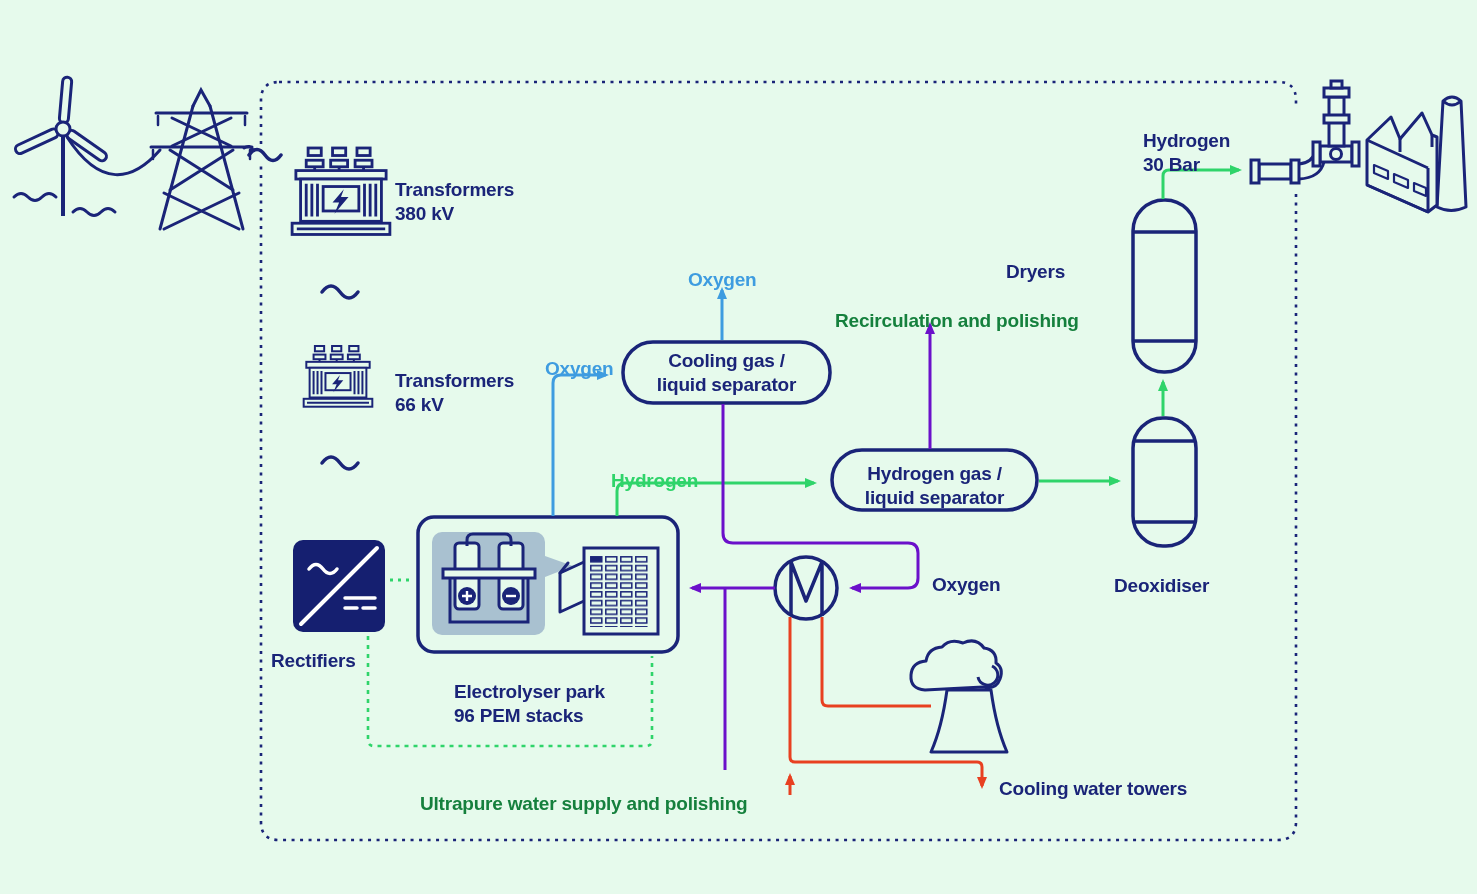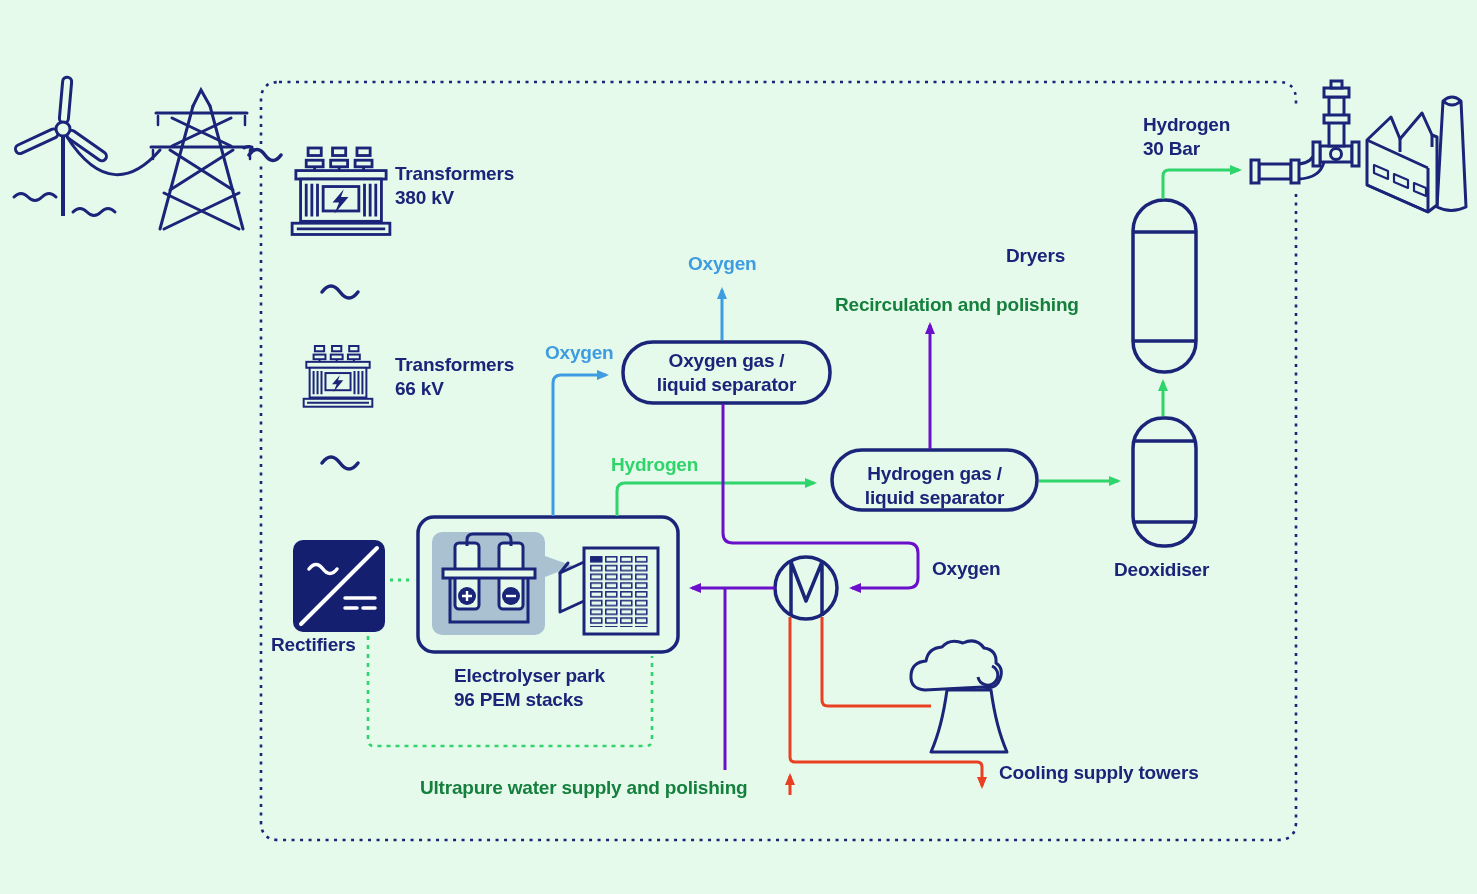--- a/index.html
+++ b/index.html
@@ -12,20 +12,21 @@
   }
   #diagram-svg{position:absolute;left:0;top:0;}
   .lbl{
     position:absolute;
     font-weight:700;
     font-size:19px;
     line-height:24px;
     color:#1a2478;
     white-space:nowrap;
     letter-spacing:-0.2px;
+    margin-top:16px;
   }
   .lbl.blue{color:#3e9ce0;}
   .lbl.green{color:#2fd46a;}
   .lbl.purple{color:#15803d;}
   .boxlbl{
     position:absolute;
     display:flex;flex-direction:column;
     align-items:center;justify-content:center;
     font-weight:700;font-size:19px;line-height:24px;
     color:#1a2478;text-align:center;letter-spacing:-0.2px;
@@ -237,21 +238,21 @@
 
 <div class="lbl blue" style="left:688px;top:252px">Oxygen</div>
 
 <div class="lbl blue" style="left:545px;top:341px">Oxygen</div>
 
 <div class="lbl green" style="left:611px;top:453px">Hydrogen</div>
 
 <div class="lbl purple" style="left:835px;top:293px">Recirculation and polishing</div>
 
 <div class="boxlbl" style="left:623px;top:342px;width:207px;height:61px">
-  <div>Oxygen gas /</div>
+  <div>Cooling gas /</div>
   <div>liquid separator</div>
 </div>
 
 <div class="boxlbl" style="left:832px;top:450px;width:205px;height:72px">
   <div>Hydrogen gas /</div>
   <div>liquid separator</div>
 </div>
 
 <div class="lbl" style="left:1006px;top:244px">Dryers</div>
 
@@ -266,15 +267,15 @@
 
 <div class="lbl" style="left:271px;top:633px">Rectifiers</div>
 
 <div class="lbl" style="left:454px;top:664px">
   <div>Electrolyser park</div>
   <div>96 PEM stacks</div>
 </div>
 
 <div class="lbl purple" style="left:420px;top:776px">Ultrapure water supply and polishing</div>
 
-<div class="lbl" style="left:999px;top:761px">Cooling supply towers</div>
+<div class="lbl" style="left:999px;top:761px">Cooling water towers</div>
 
 </div>
 
 </body></html>

